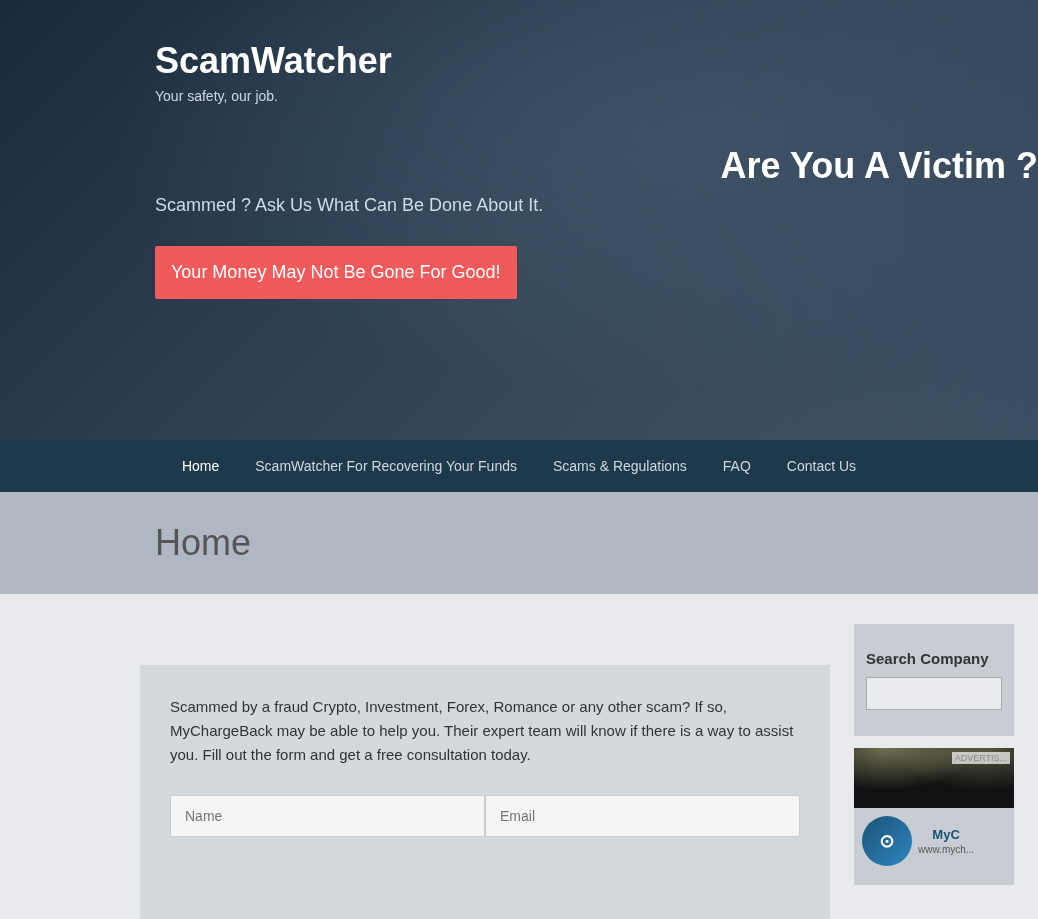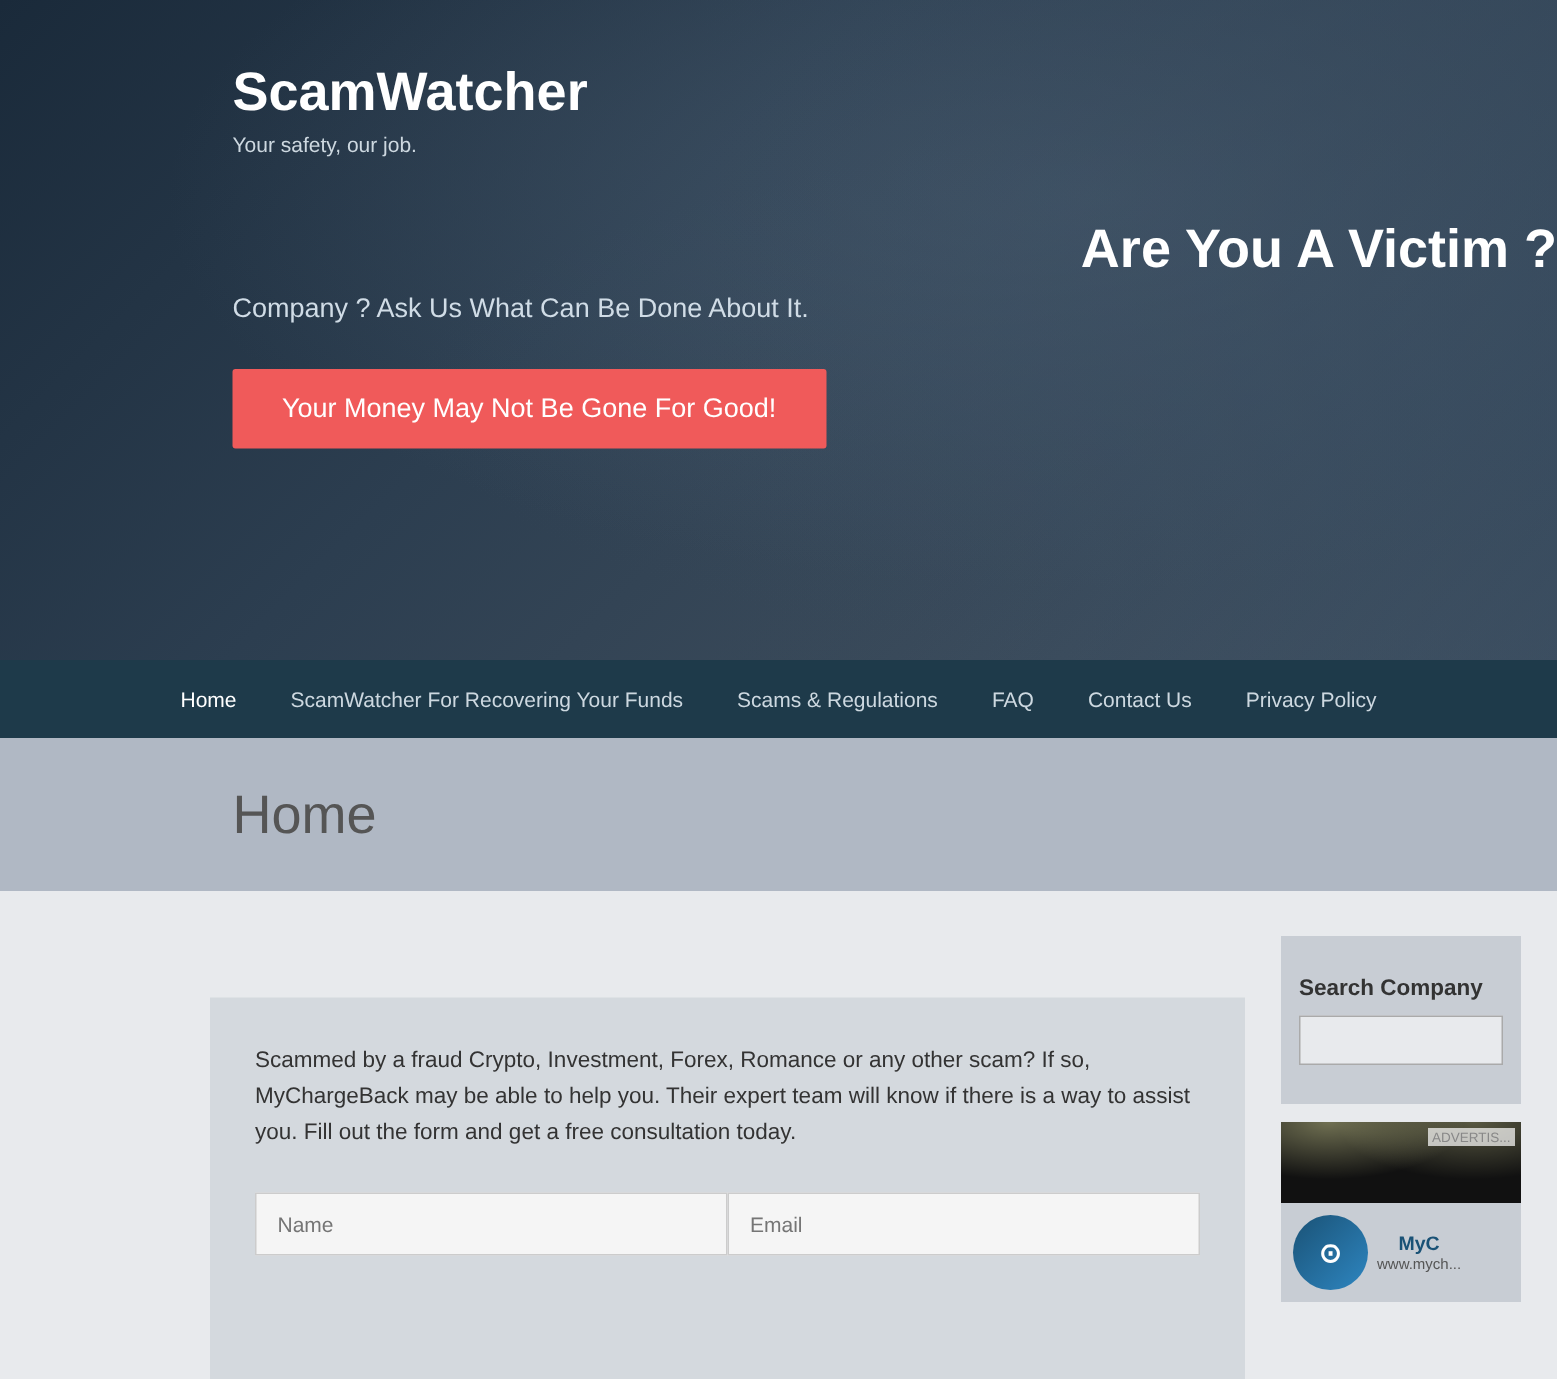--- a/index.html
+++ b/index.html
@@ -66,21 +66,21 @@
       font-size: 18px;
       color: #d0dce6;
       margin-bottom: 30px;
     }
 
     .hero-cta {
       display: inline-block;
       background: #f05a5a;
       color: #fff;
       font-size: 18px;
-      padding: 16px 33px;
+      padding: 16px 16px;
       border: none;
       cursor: pointer;
       border-radius: 2px;
     }
 
     
     .navbar {
       background: #1e3a4a;
       width: 100%;
       display: flex;
@@ -185,21 +185,21 @@
       padding: 8px 10px;
       border: 1px solid #aaa;
       background: #e8eaed;
       font-size: 13px;
       outline: none;
     }
 
     .sidebar-ad {
       background: #c8cdd4;
       width: 160px;
-      height: 120px;
+      height: 137px;
       overflow: hidden;
       display: flex;
       align-items: center;
       justify-content: center;
       position: relative;
     }
 
     .ad-label {
       position: absolute;
       top: 4px;
@@ -264,33 +264,32 @@
 </head>
 <body>
 
 <div class="hero">
   <div class="hero-bg"></div>
   <div class="hero-overlay"></div>
   <div class="hero-content">
     <div class="site-title">ScamWatcher</div>
     <div class="site-tagline">Your safety, our job.</div>
     <h1 class="hero-heading">Are You A Victim ?</h1>
-    <p class="hero-subheading">Company ? Ask Us What Can Be Done About It.</p>
+    <p class="hero-subheading">Scammed ? Ask Us What Can Be Done About It.</p>
     <button class="hero-cta">Your Money May Not Be Gone For Good!</button>
   </div>
 </div>
 
 <nav class="navbar">
   <div class="navbar-inner">
     <a class="nav-item active">Home</a>
     <a class="nav-item">ScamWatcher For Recovering Your Funds</a>
     <a class="nav-item">Scams &amp; Regulations</a>
     <a class="nav-item">FAQ</a>
     <a class="nav-item">Contact Us</a>
-    <a class="nav-item">Privacy Policy</a>
   </div>
 </nav>
 
 <div class="page-title-bar">
   <h2 class="page-title">Home</h2>
 </div>
 
 <div class="main-content">
   <div class="content-card">
     <p class="content-text">Scammed by a fraud Crypto, Investment, Forex, Romance or any other scam? If so, MyChargeBack may be able to help you. Their expert team will know if there is a way to assist you. Fill out the form and get a free consultation today.</p>

